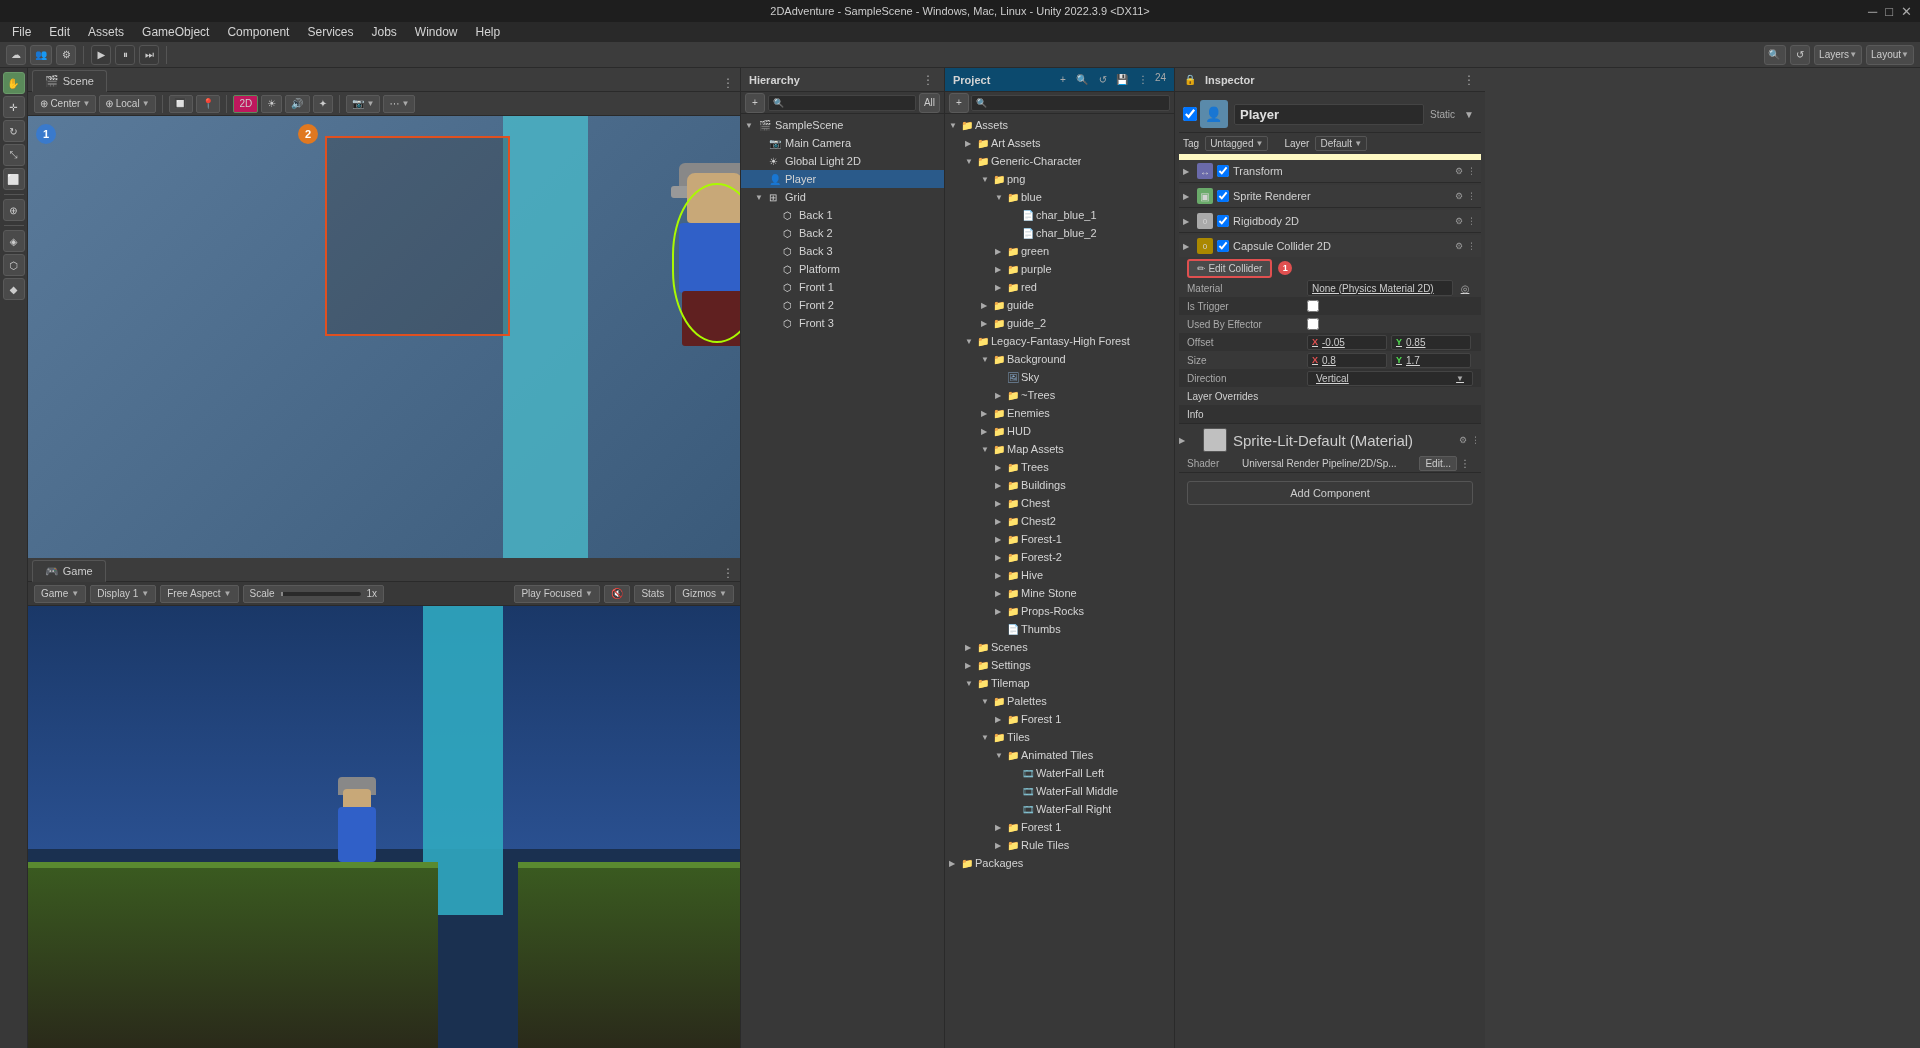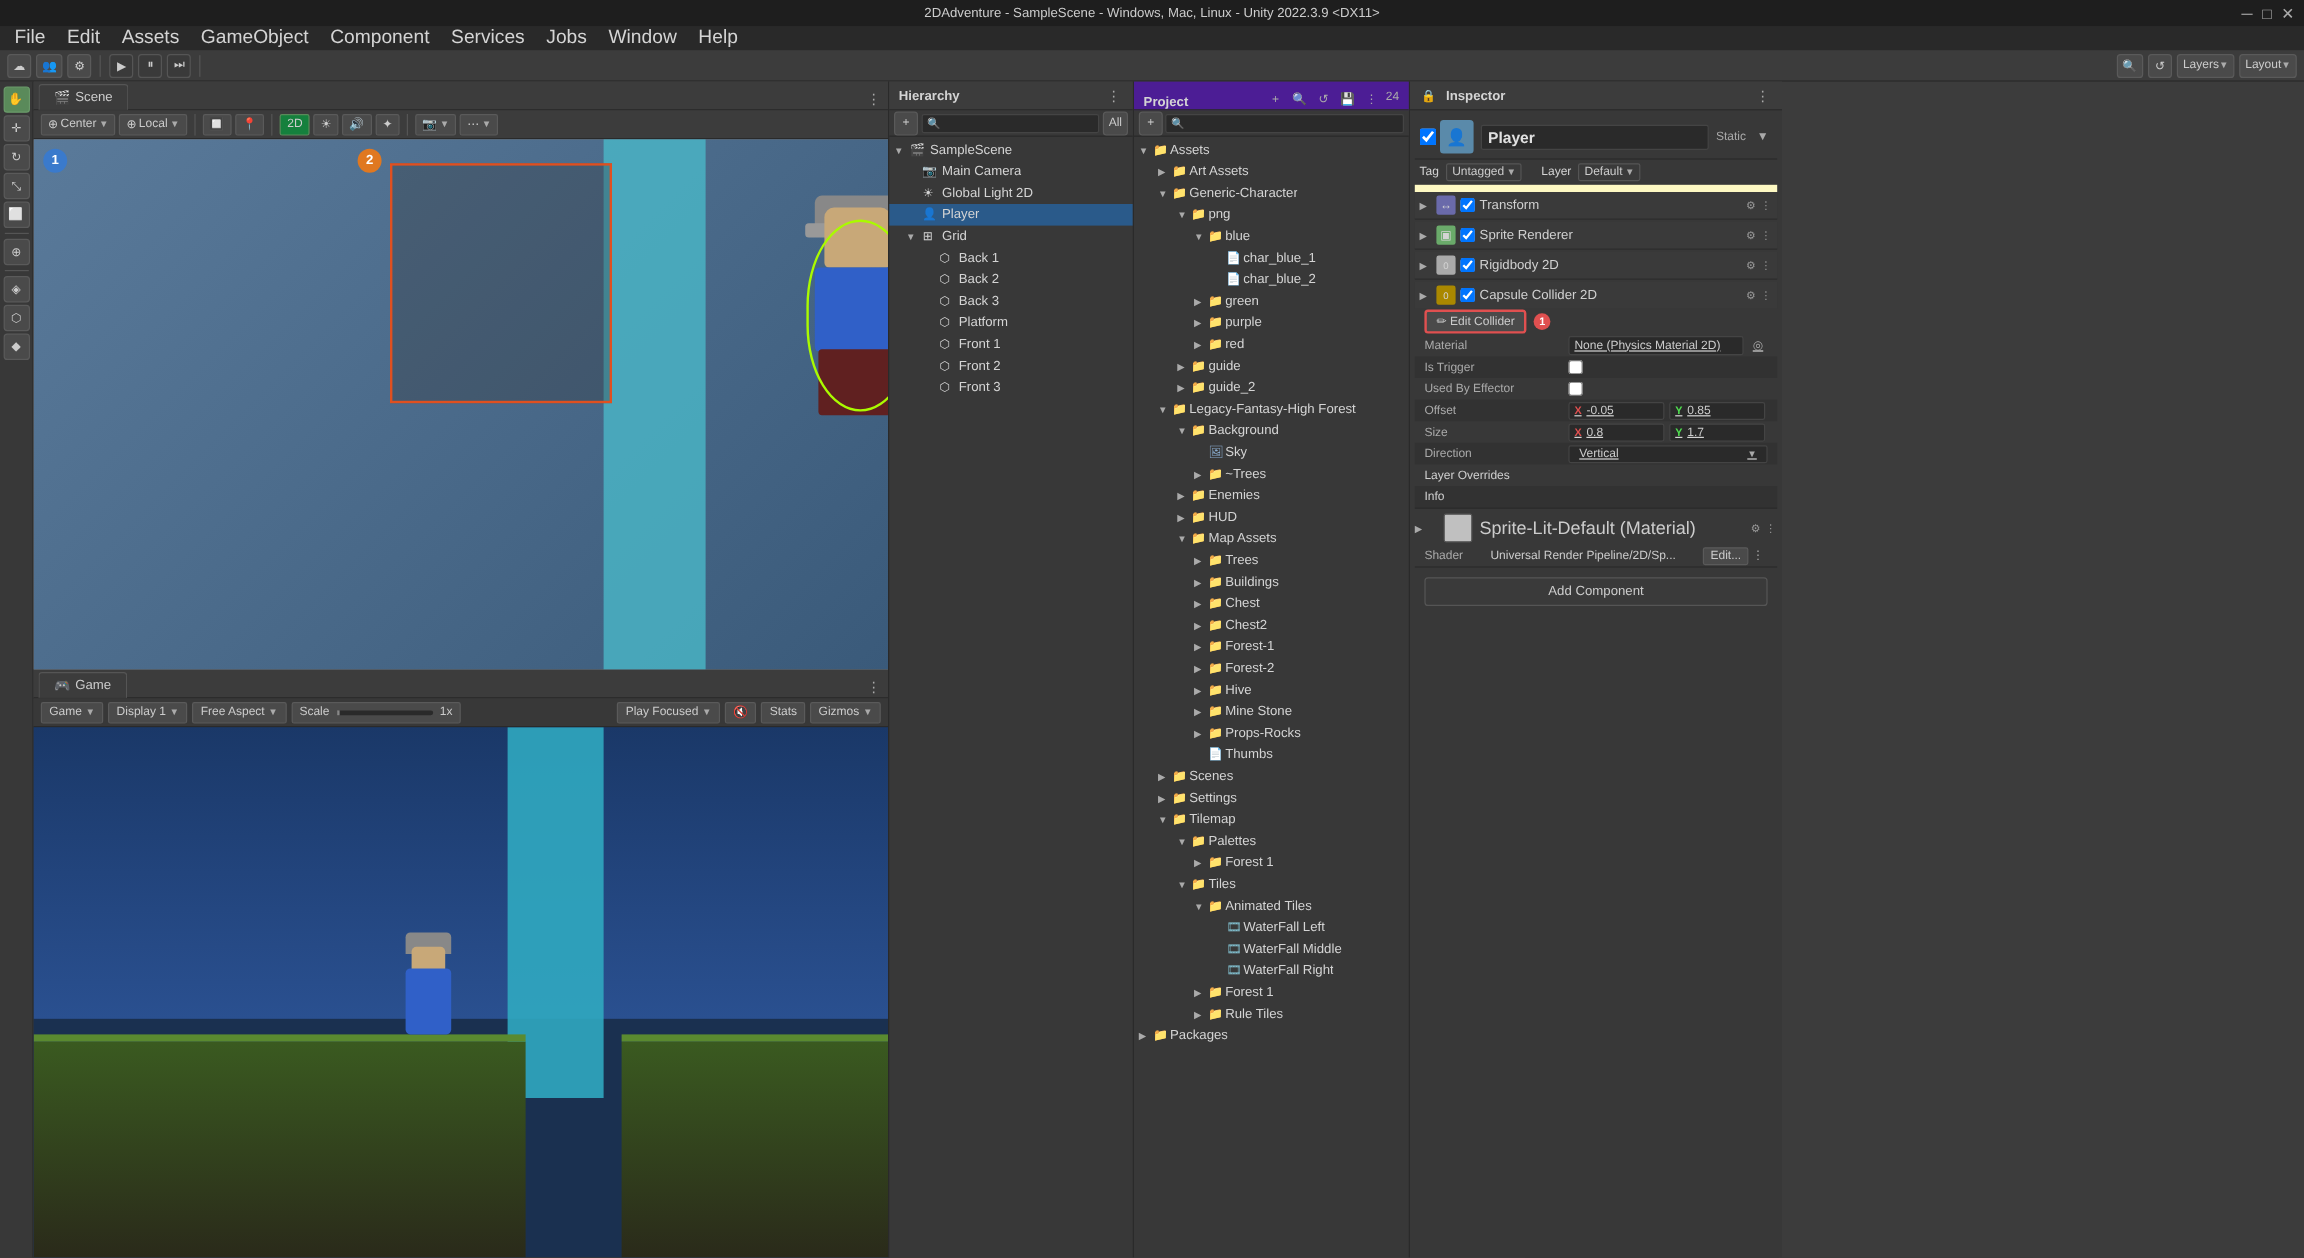--- a/index.html
+++ b/index.html
@@ -48,21 +48,21 @@
       width: 100%;
       height: 20px;
       background: #292929;
       display: flex;
       align-items: center;
       padding: 0 4px;
       gap: 2px;
     }
     .menu-item {
       padding: 2px 8px;
-      font-size: 16px;
+      font-size: 12px;
       color: #d4d4d4;
       cursor: pointer;
     }
 
     
     #main-toolbar {
       width: 100%;
       height: 26px;
       background: #3c3c3c;
       display: flex;
@@ -453,23 +453,23 @@
     
     #project-panel {
       flex: 0 0 230px;
       background: #383838;
       border-right: 1px solid #2a2a2a;
       display: flex;
       flex-direction: column;
     }
     #project-header {
       height: 24px;
-      background: #4c1d95;
-      display: flex;
-      align-items: flex-end;
+      background: #0c4a6e;
+      display: flex;
+      align-items: center;
       padding: 0 8px;
       border-bottom: 1px solid #2a2a2a;
       gap: 6px;
     }
     #project-toolbar {
       height: 22px;
       background: #383838;
       display: flex;
       align-items: center;
       padding: 0 4px;
@@ -820,21 +820,21 @@
       </div>
       <div class="scene-toolbar-item">
         <span>⊕</span>
           <span>Local</span>
           <span class="dropdown-arrow">▼</span>
       </div>
       <div class="toolbar-sep"></div>
       <div class="scene-toolbar-item">🔲</div>
       <div class="scene-toolbar-item">📍</div>
       <div class="toolbar-sep"></div>
-      <div class="scene-toolbar-item" style="background:#15803d; border-color:#5a8a5a;">2D</div>
+      <div class="scene-toolbar-item" style="background:#be185d; border-color:#5a8a5a;">2D</div>
       <div class="scene-toolbar-item">☀</div>
       <div class="scene-toolbar-item">🔊</div>
       <div class="scene-toolbar-item">✦</div>
       <div class="toolbar-sep"></div>
       <div class="scene-toolbar-item">📷 <span class="dropdown-arrow">▼</span></div>
       <div class="scene-toolbar-item">⋯ <span class="dropdown-arrow">▼</span></div>
     </div>
 
     <div id="scene-view">
       <div class="scene-bg"></div>

